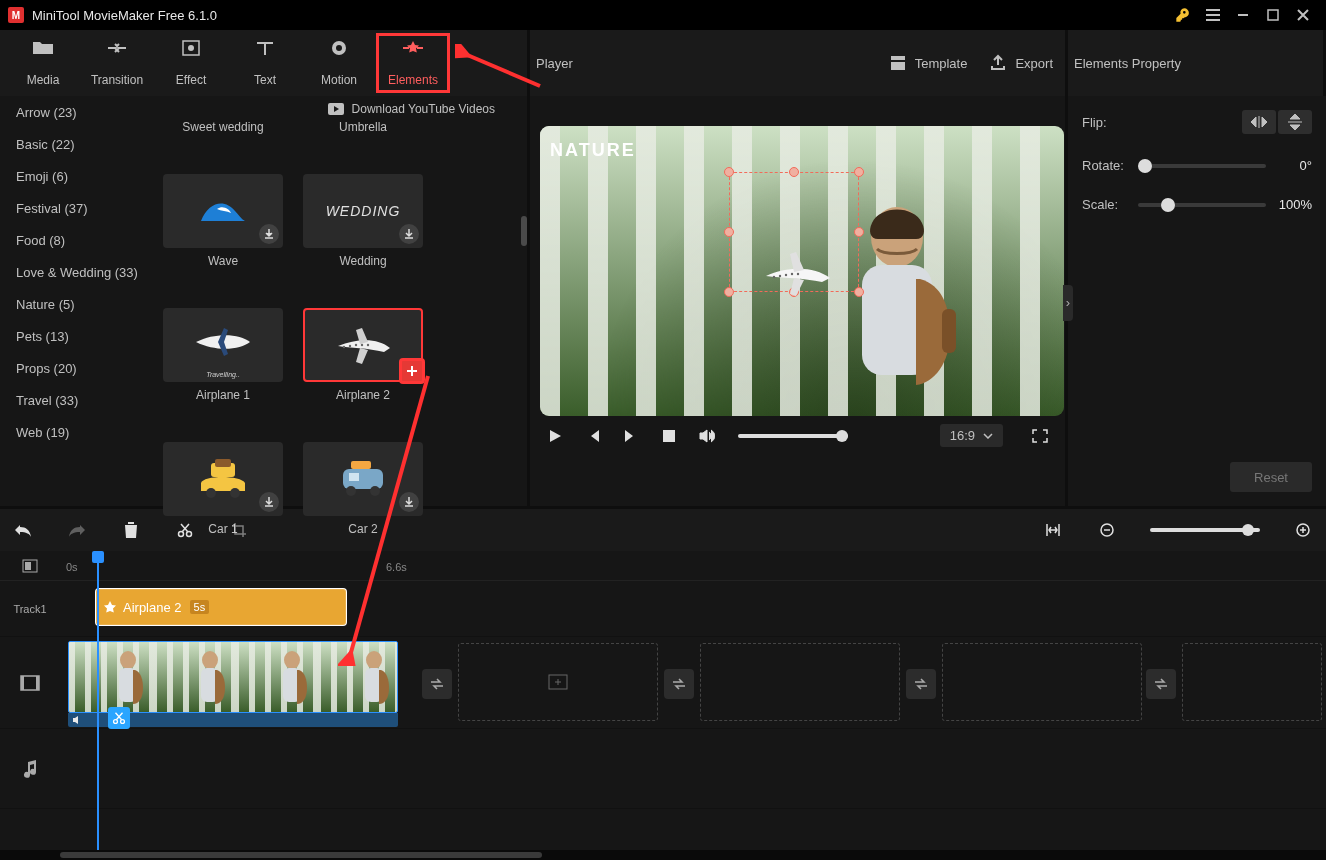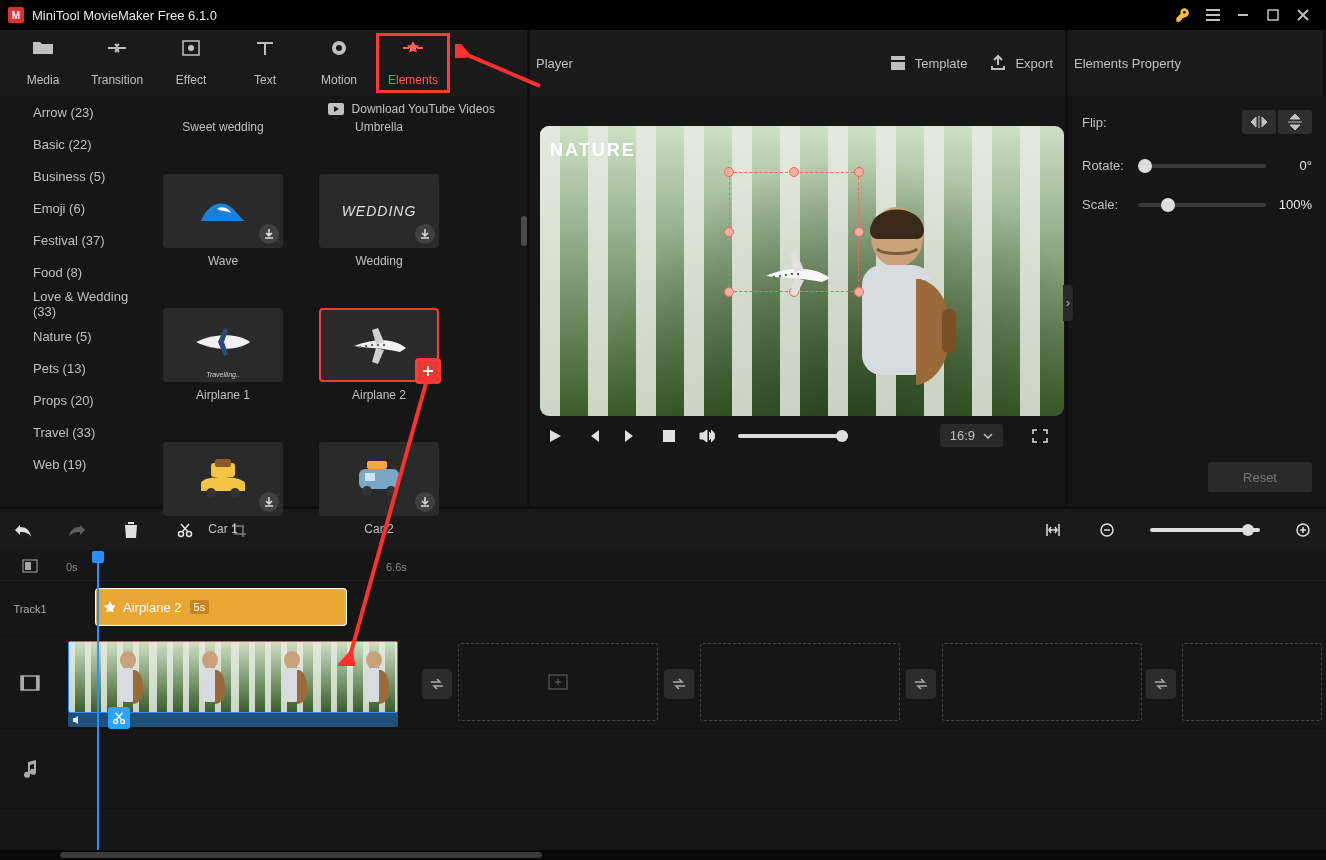--- a/index.html
+++ b/index.html
@@ -44,26 +44,26 @@
   .playerbar { flex:1; display:flex; align-items:center; padding:0 18px; gap:10px; }
   .playerbar .plbl { flex:1; color:var(--text-1); }
   .iconbtn { display:flex; align-items:center; gap:8px; color:var(--text-1); padding:4px 6px; }
   .iconbtn svg { flex:0 0 auto; }
 
   .propbar { flex:0 0 258px; display:flex; align-items:center; padding:0 14px; }
 
   
   .middle { height:410px; display:flex; }
   .leftpanel { flex:0 0 530px; display:flex; border-right:3px solid #0e0e0e; background:#161616; position:relative; }
-  .catlist { width:155px; background:#161616; overflow:hidden;padding-left:17px; }
+  .catlist { width:155px; background:#161616; overflow:hidden; }
   .catlist .cat { height:32px; display:flex; align-items:center; padding:0 16px; color:var(--text-1); }
 
   .thumbwrap { flex:1; position:relative; padding:6px 8px 0 8px; display:flex; flex-direction:column; }
   .ytvid { height:24px; display:flex; align-items:center; justify-content:flex-end; gap:8px; padding-right:24px; color:var(--text-1); font-size:12px; }
-  .thumbgrid { flex:1; display:flex; flex-wrap:wrap; gap:20px 36px; align-content:flex-start; padding-top:4px; position:relative; }
+  .thumbgrid { flex:1; display:flex; flex-wrap:wrap; gap:20px 20px; align-content:flex-start; padding-top:4px; position:relative; }
   .thumbcard { width:120px; display:flex; flex-direction:column; align-items:center; gap:6px; }
   .thumb { width:120px; height:74px; background:#2a2a2a; border-radius:4px; position:relative; display:flex; align-items:center; justify-content:center; }
   .thumb .dl { position:absolute; right:4px; bottom:4px; width:20px; height:20px; background:#414141; border-radius:50%; display:flex; align-items:center; justify-content:center; }
   .thumb.selected { border:2px solid var(--red-line); }
   .thumb .addbtn { position:absolute; right:-4px; bottom:-4px; width:26px; height:26px; background:#e53935; border-radius:4px; display:flex; align-items:center; justify-content:center; border:3px solid var(--red-line); }
   .thumblabel { font-size:12px; color:var(--text-1); }
   .thumbscroll { position:absolute; right:0; top:120px; width:6px; height:30px; background:#4a4a4a; border-radius:3px; }
 
   
   .playerpanel { flex:1; display:flex; flex-direction:column; background:#161616; border-right:3px solid #0e0e0e; position:relative; }
@@ -96,21 +96,21 @@
   .sidehandle { position:absolute; right:-8px; top:46%; width:10px; height:36px; background:#2a2a2a; border-radius:0 4px 4px 0; display:flex; align-items:center; justify-content:center; color:#aaa; }
 
   
   .proppanel { flex:0 0 258px; background:#161616; padding:14px 14px; display:flex; flex-direction:column; gap:24px; }
   .proprow { display:flex; align-items:center; gap:2px; }
   .proprow .plabel { width:54px; color:var(--text-1); }
   .slider { flex:1; height:4px; background:#3a3a3a; border-radius:2px; position:relative; }
   .slider .knob { position:absolute; top:-5px; width:14px; height:14px; background:#ddd; border-radius:50%; }
   .prow-val { width:44px; text-align:right; color:var(--text-0); }
   .flipbtn { width:34px; height:24px; background:#2e2e2e; border-radius:3px; display:flex; align-items:center; justify-content:center; }
-  .resetbtn { margin-top:auto; align-self:flex-end; width:104px; height:30px; background:#2a2a2a; color:#777; border-radius:3px; display:flex; align-items:center; justify-content:center; }
+  .resetbtn { margin-top:auto; align-self:flex-end; width:82px; height:30px; background:#2a2a2a; color:#777; border-radius:3px; display:flex; align-items:center; justify-content:center; }
 
   
   .timeline { height:354px; background:#161616; border-top:3px solid #0e0e0e; display:flex; flex-direction:column; }
   .timetoolbar { height:42px; background:#1a1a1a; display:flex; align-items:center; padding:0 12px; gap:32px; }
   .tt-spacer { flex:1; }
   .tt-btn { width:22px; height:22px; display:flex; align-items:center; justify-content:center; color:#c0c0c0; }
   .zoomslider { width:110px; height:4px; background:#ddd; border-radius:2px; position:relative; }
   .zoomslider .knob { position:absolute; right:6px; top:-4px; width:12px; height:12px; background:#ddd; border-radius:50%; }
 
   .tracks { flex:1; display:flex; flex-direction:column; position:relative; overflow:hidden; }
@@ -271,23 +271,20 @@
 
 <div class="middle">
 
   <div class="leftpanel">
     <div class="catlist">
       <div class="cat">
           <span>Arrow (23)</span>
         </div>
       <div class="cat">
           <span>Basic (22)</span>
-        </div>
-      <div class="cat">
-          <span>Business (5)</span>
         </div>
       <div class="cat">
           <span>Emoji (6)</span>
         </div>
       <div class="cat">
           <span>Festival (37)</span>
         </div>
       <div class="cat">
           <span>Food (8)</span>
         </div>

